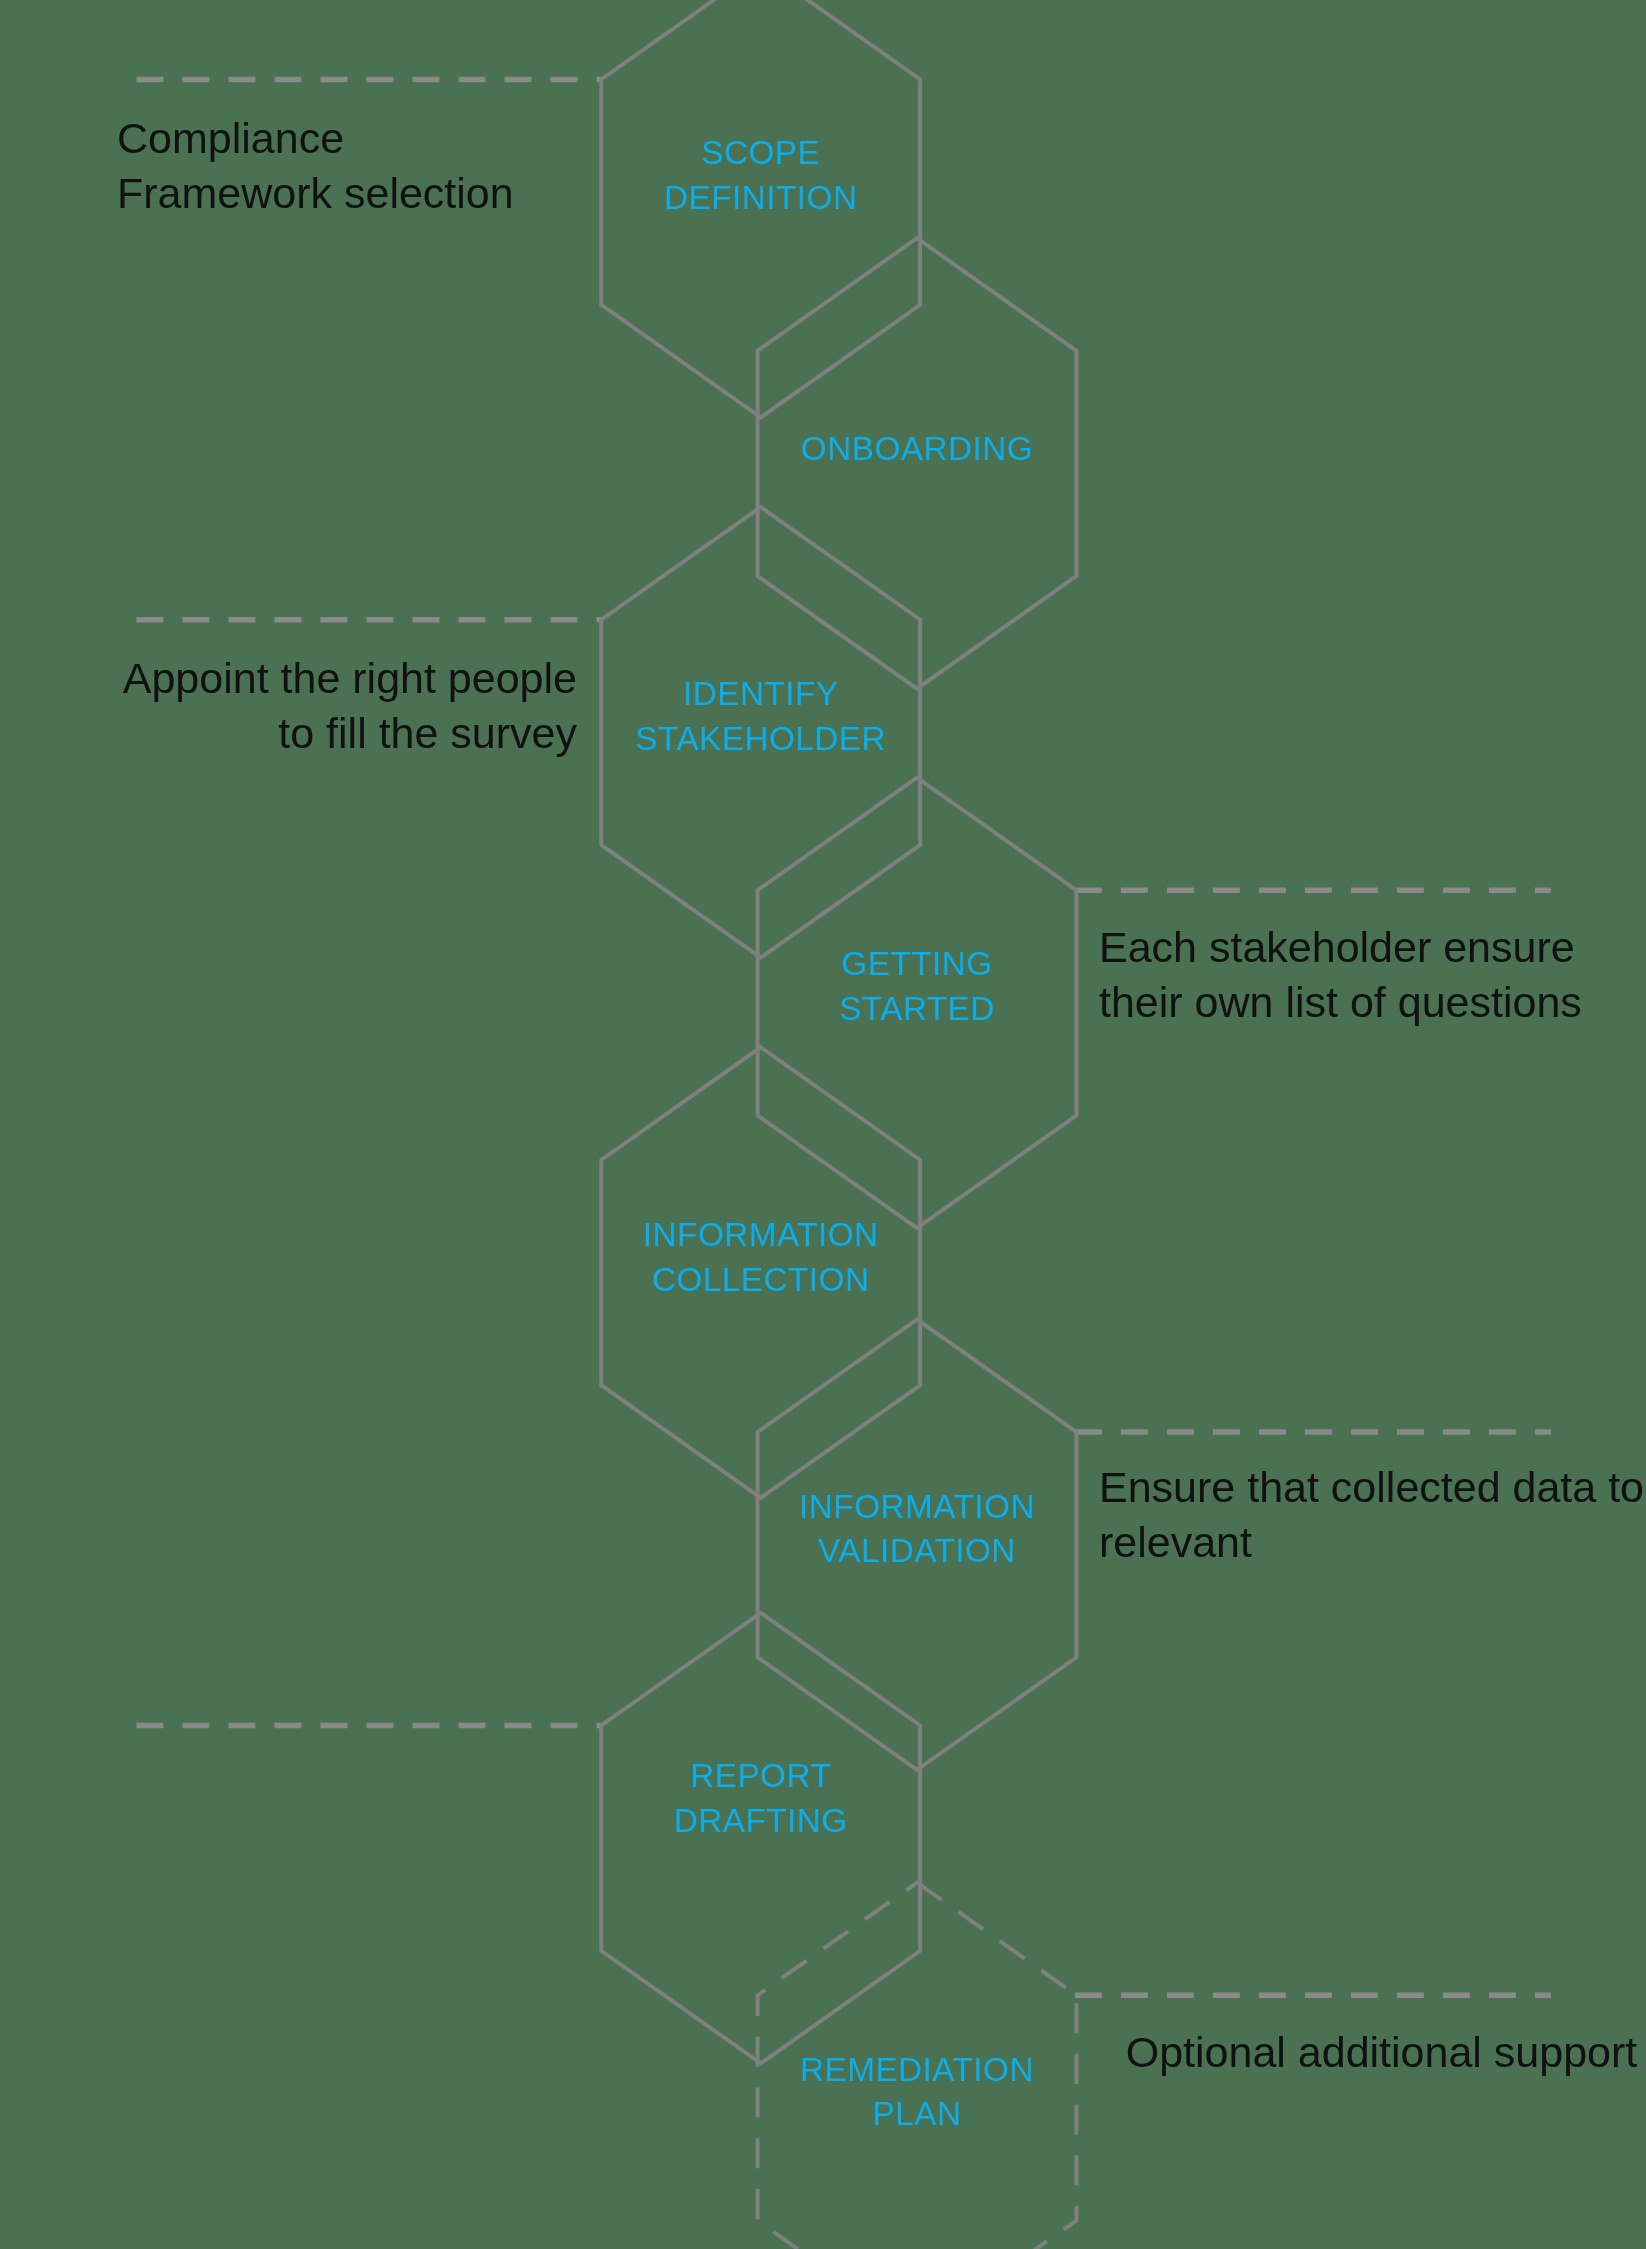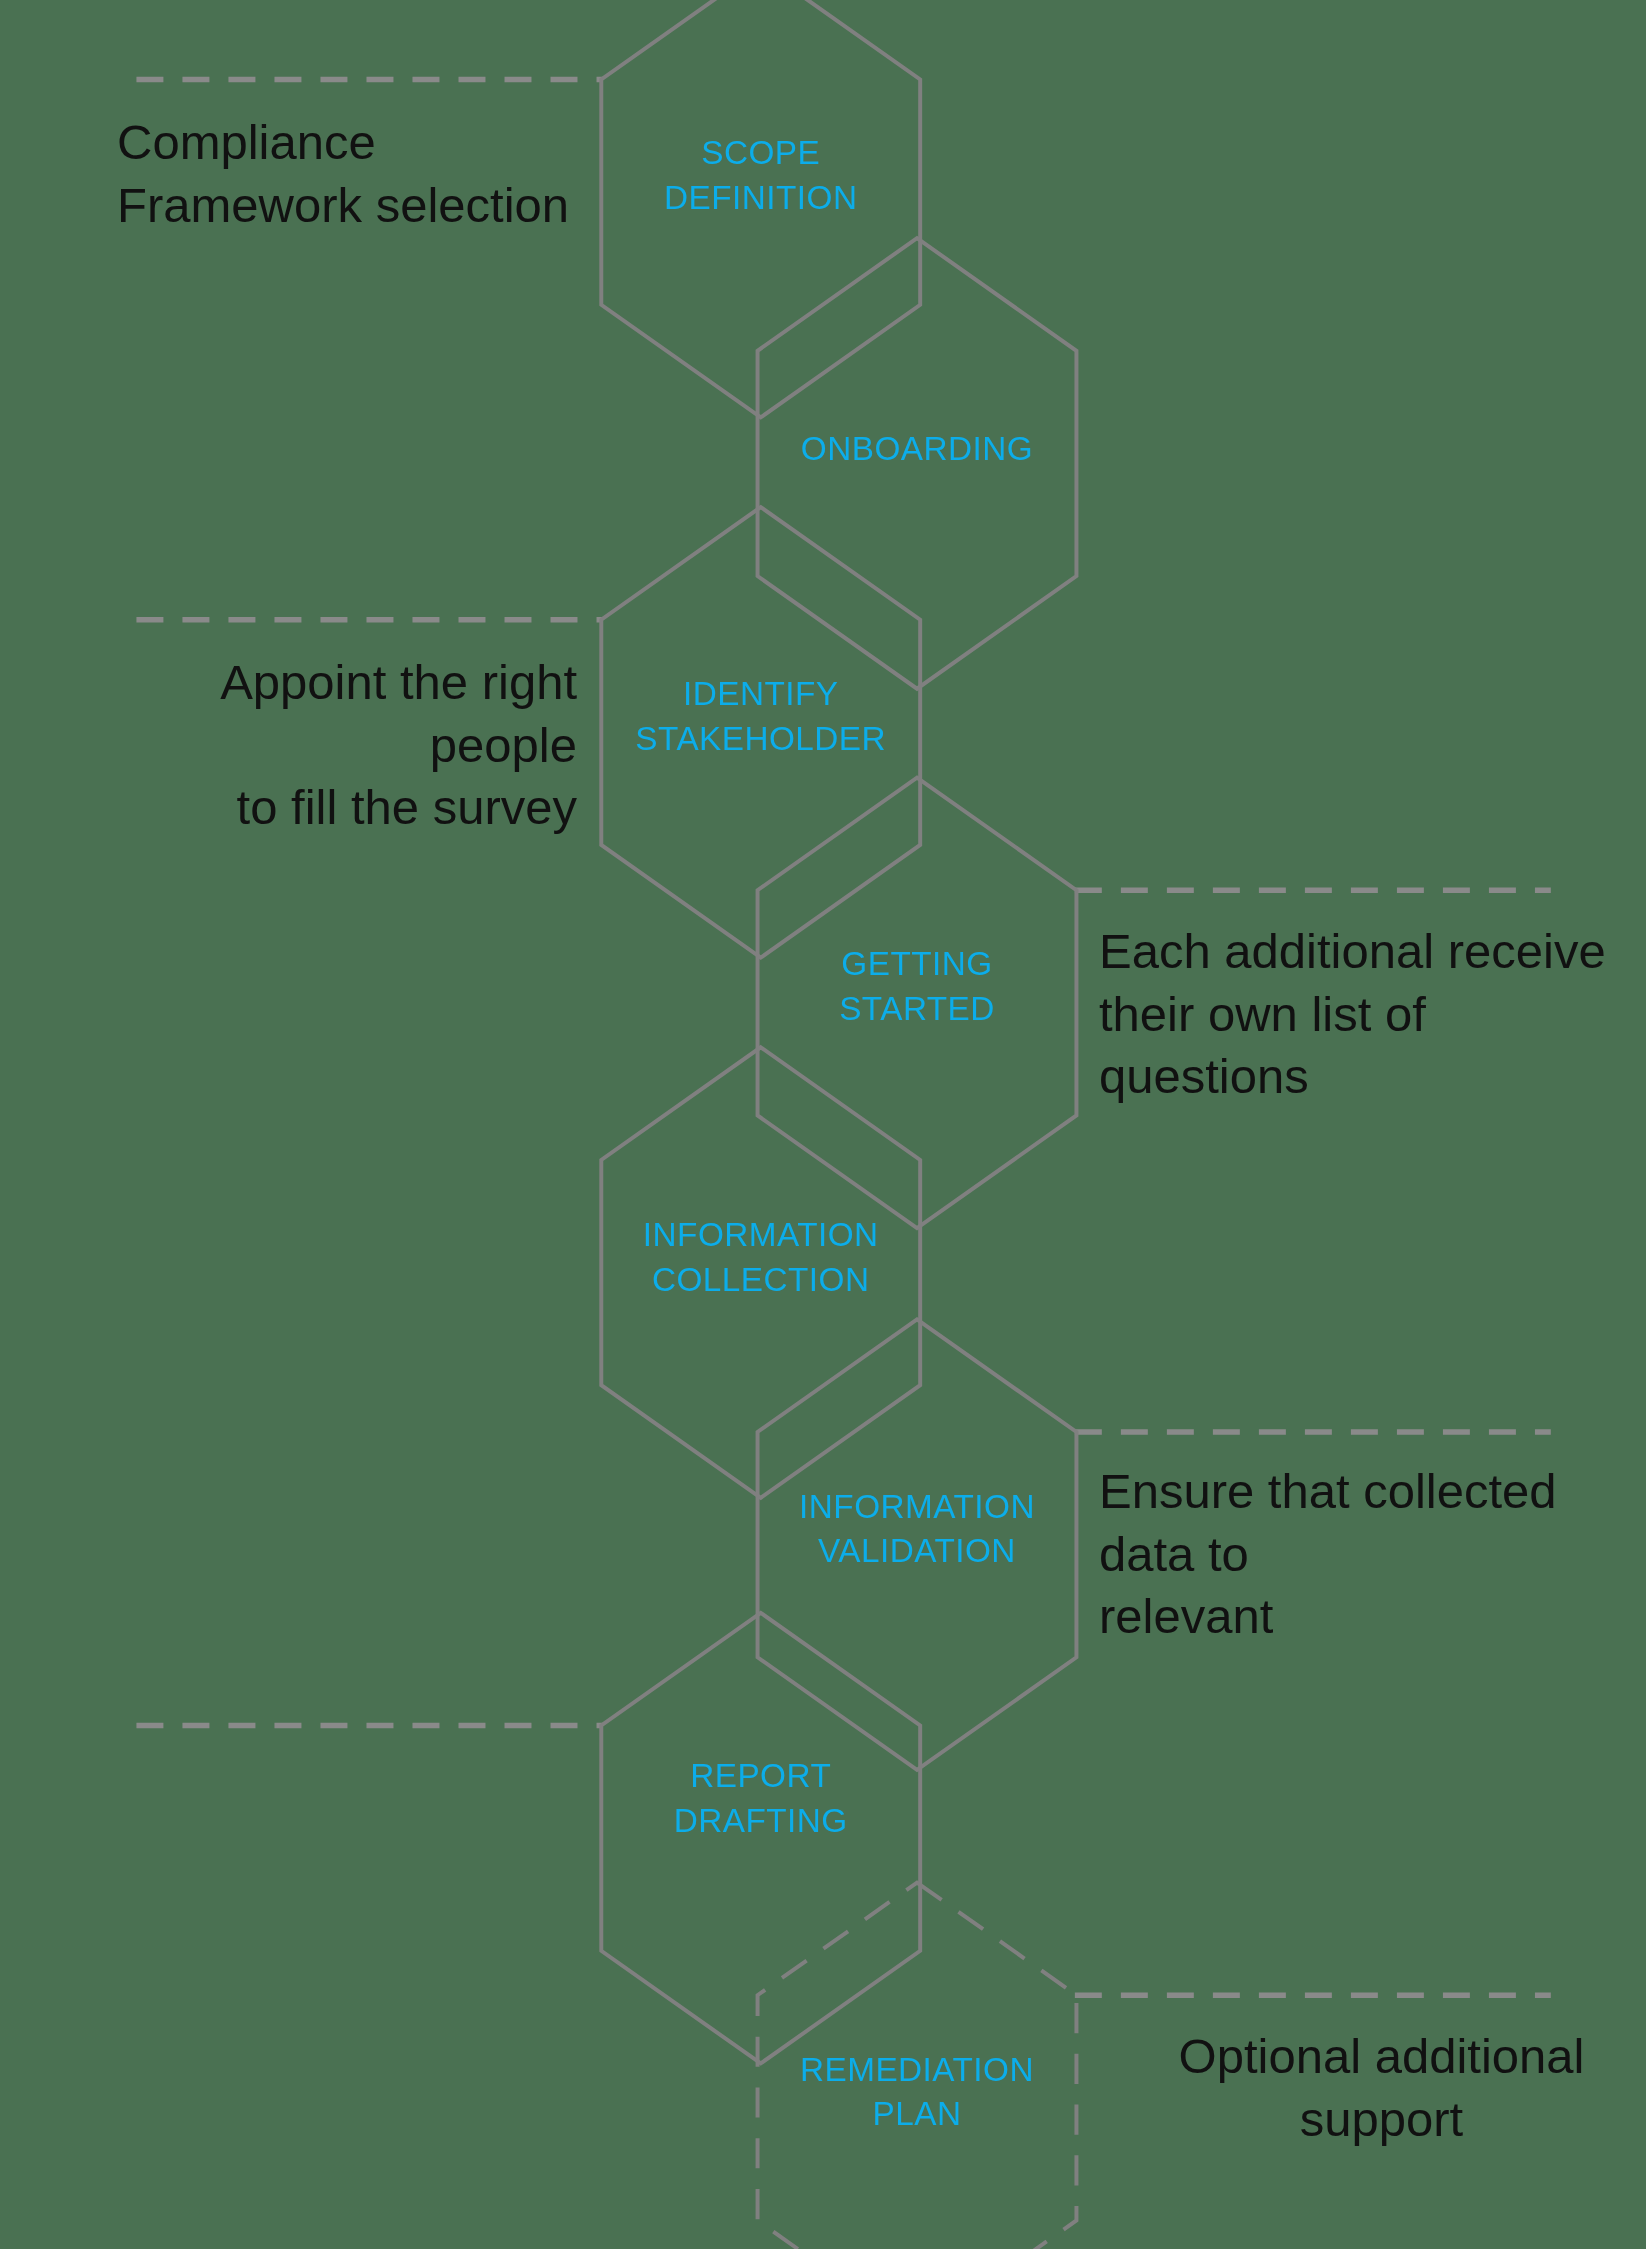--- a/index.html
+++ b/index.html
@@ -43,21 +43,21 @@
     font-family: "Liberation Sans", sans-serif;
     font-size: 42px;
     letter-spacing: 0.6px;
     text-anchor: middle;
     dominant-baseline: middle;
   }
   .note {
     position: absolute;
     color: #111111;
     font-family: "Liberation Sans", sans-serif;
-    font-size: 49px;
+    font-size: 43px;
     line-height: 1.28;
     white-space: pre-line;
   }
 </style>
 </head>
 <body>
 
 <div id="stage">
 
   <svg class="diagram" viewBox="0 0 2075 2836" xmlns="http://www.w3.org/2000/svg">
@@ -117,21 +117,21 @@
     </g>
 
   </svg>
 
   <div class="note" style="left:117px; top:111px; width:476px;">Compliance
 Framework selection</div>
 
   <div class="note" style="left:69px; top:651px; width:508px;text-align:right;">Appoint the right people
 to fill the survey</div>
 
-  <div class="note" style="left:1099px; top:920px; width:539px;">Each additional receive
+  <div class="note" style="left:1099px; top:920px; width:539px;">Each stakeholder ensure
 their own list of questions</div>
 
   <div class="note" style="left:1099px; top:1460px; width:547px;">Ensure that collected data to
 relevant</div>
 
 
   <div class="note" style="left:1112px; top:2025px; width:539px;text-align:center;">Optional additional support</div>
 
 </div>
 

